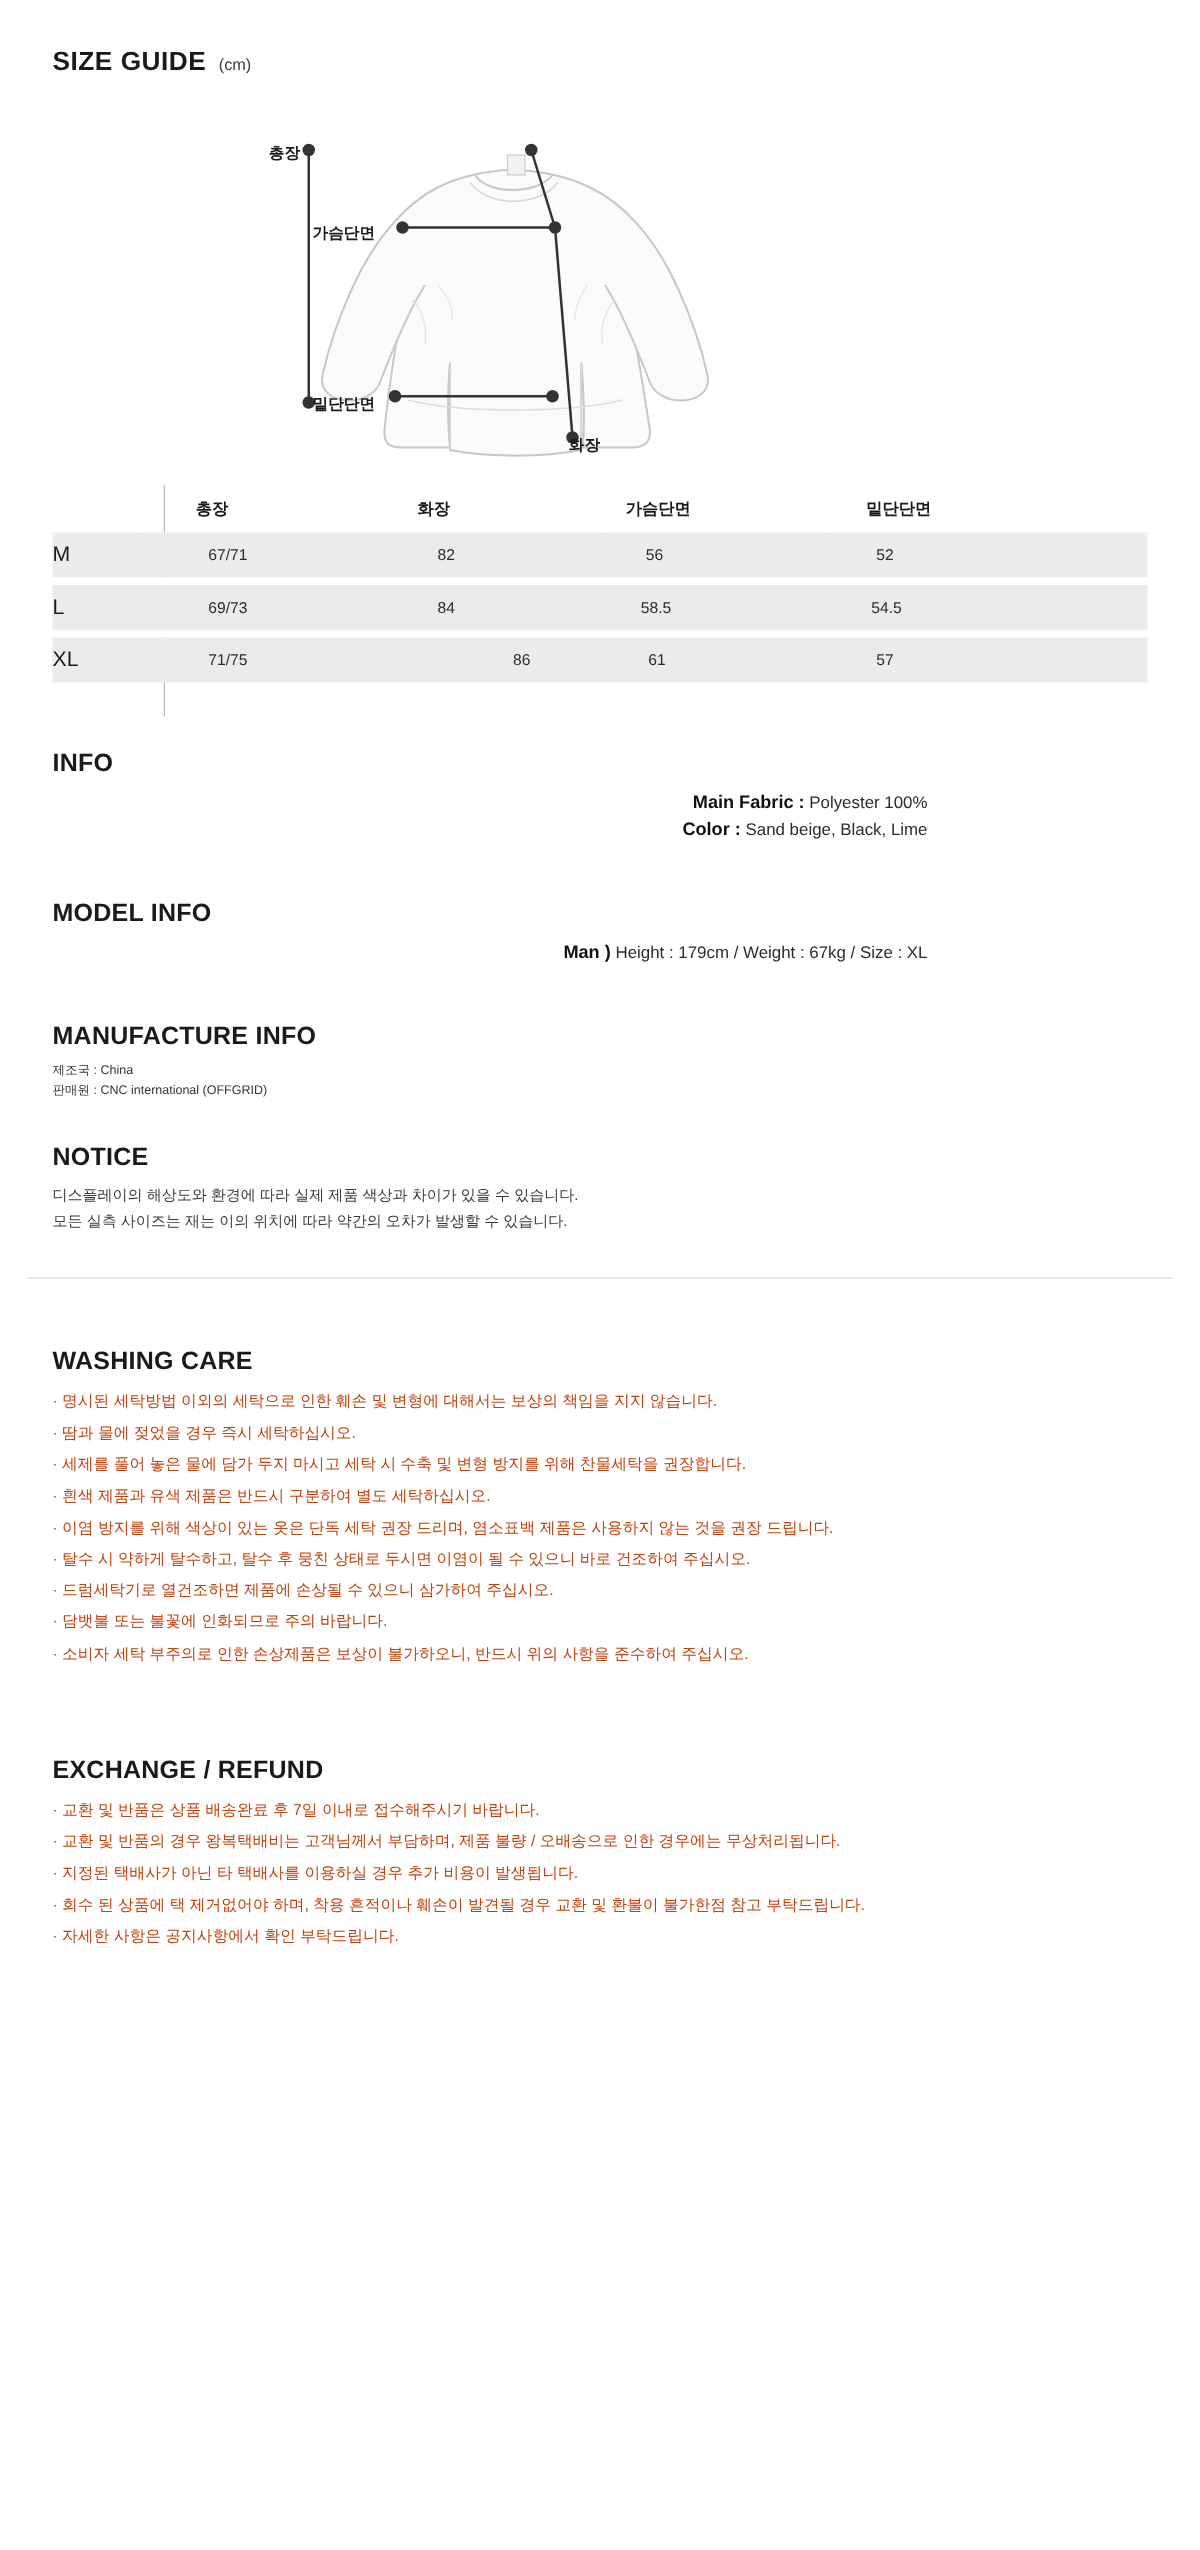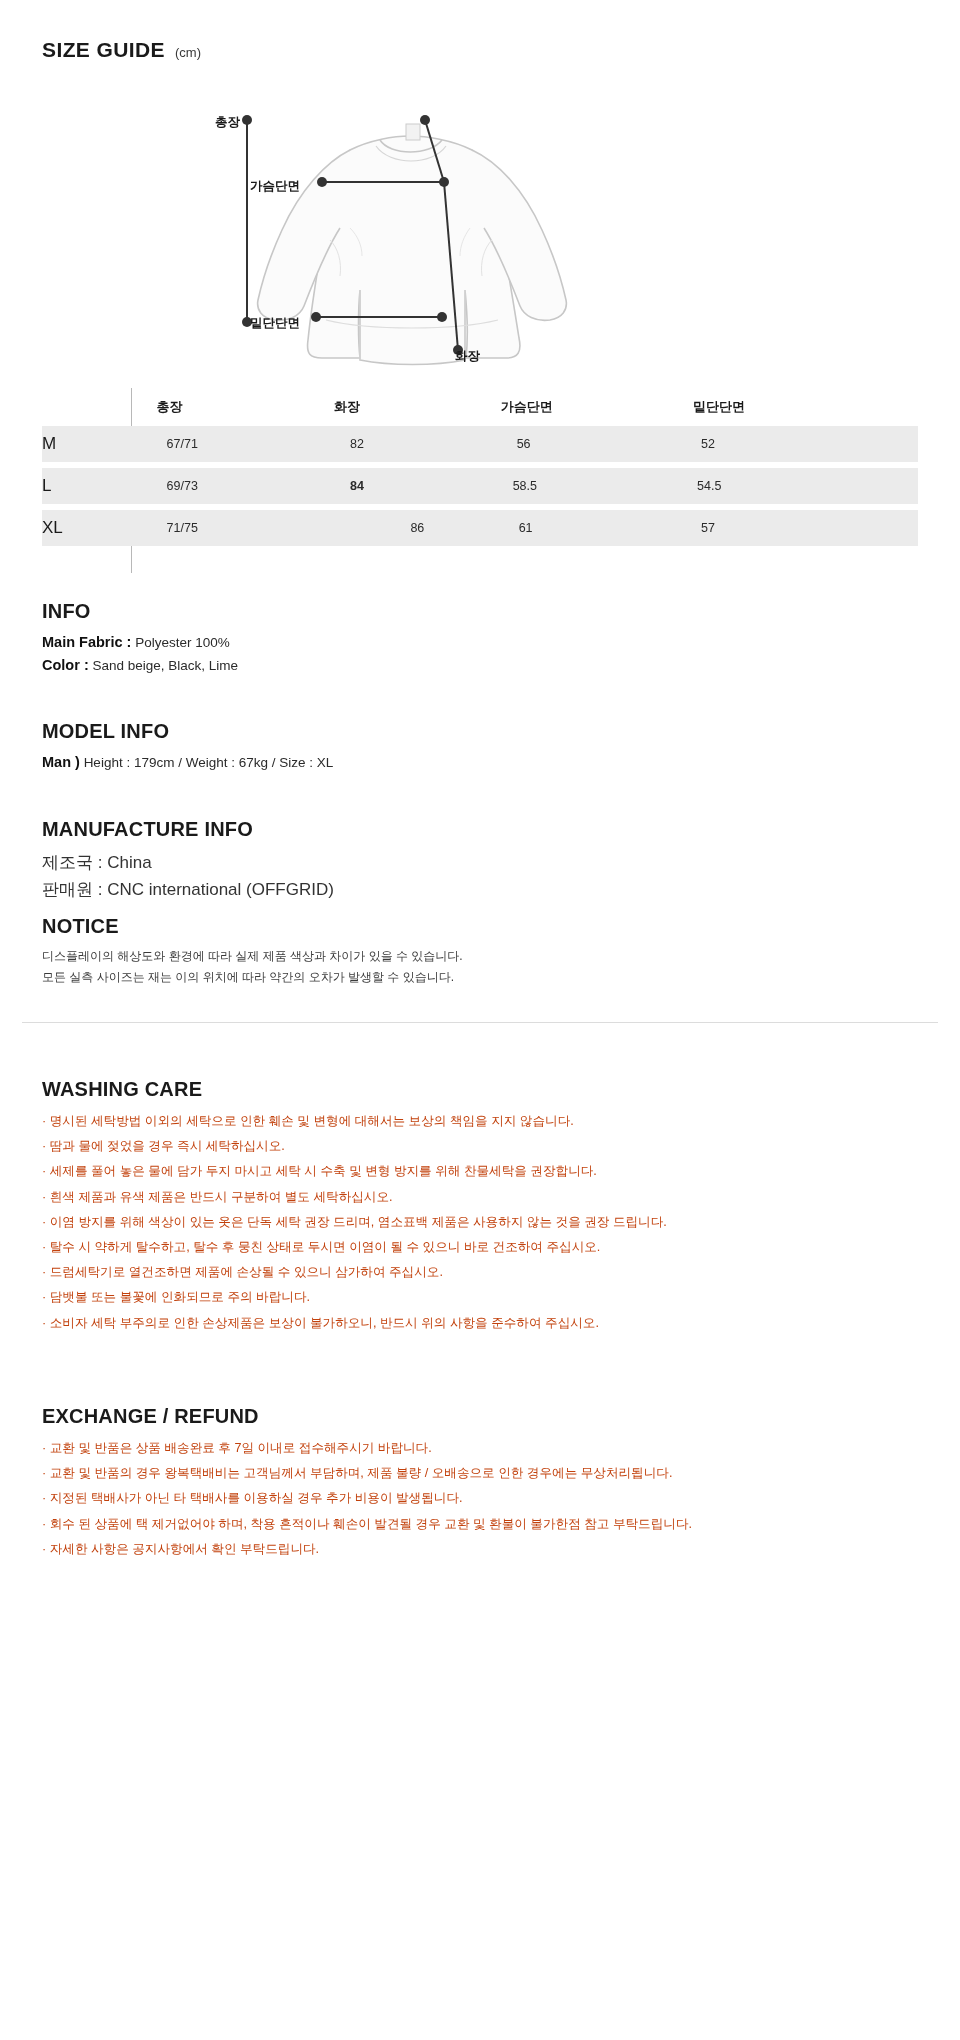--- a/index.html
+++ b/index.html
@@ -125,24 +125,25 @@
     margin: 0 0 8px 0;
     font-size: 20px;
     font-weight: bold;
     letter-spacing: 0.2px;
     color: #1a1a1a;
   }
   .kv {
     font-size: 13.5px;
     line-height: 1.55;
     color: #2b2b2b;
+    text-align: right;
   }
   .kv b { font-size: 14.5px; color:#111; }
   .small-line {
-    font-size: 17px;
+    font-size: 10px;
     line-height: 1.6;
     color: #333333;
   }
   .notice-line {
     font-size: 12px;
     line-height: 1.75;
     color: #3a3a3a;
   }
 
   .hr {
@@ -246,21 +247,21 @@
         <td class="col-v2 val-cell" style="padding-left:34px;">82</td>
         <td class="col-v3 val-cell" style="padding-left:32px;">56</td>
         <td class="col-v4 val-cell" style="padding-left:36px;">52</td>
       </tr>
       <tr class="spacer">
           <td colspan="5"></td>
         </tr>
       <tr>
         <td class="col-size size-cell">L</td>
         <td class="col-v1 val-cell" style="padding-left:52px;">69/73</td>
-        <td class="col-v2 val-cell" style="padding-left:34px;font-weight:bold;">84</td>
+        <td class="col-v2 val-cell" style="padding-left:34px;">84</td>
         <td class="col-v3 val-cell" style="padding-left:28px;">58.5</td>
         <td class="col-v4 val-cell" style="padding-left:32px;">54.5</td>
       </tr>
       <tr class="spacer">
           <td colspan="5"></td>
         </tr>
       <tr>
         <td class="col-size size-cell">XL</td>
         <td class="col-v1 val-cell" style="padding-left:52px;">71/75</td>
         <td class="col-v2 val-cell" style="padding-left:34px;text-align:center;">86</td>

